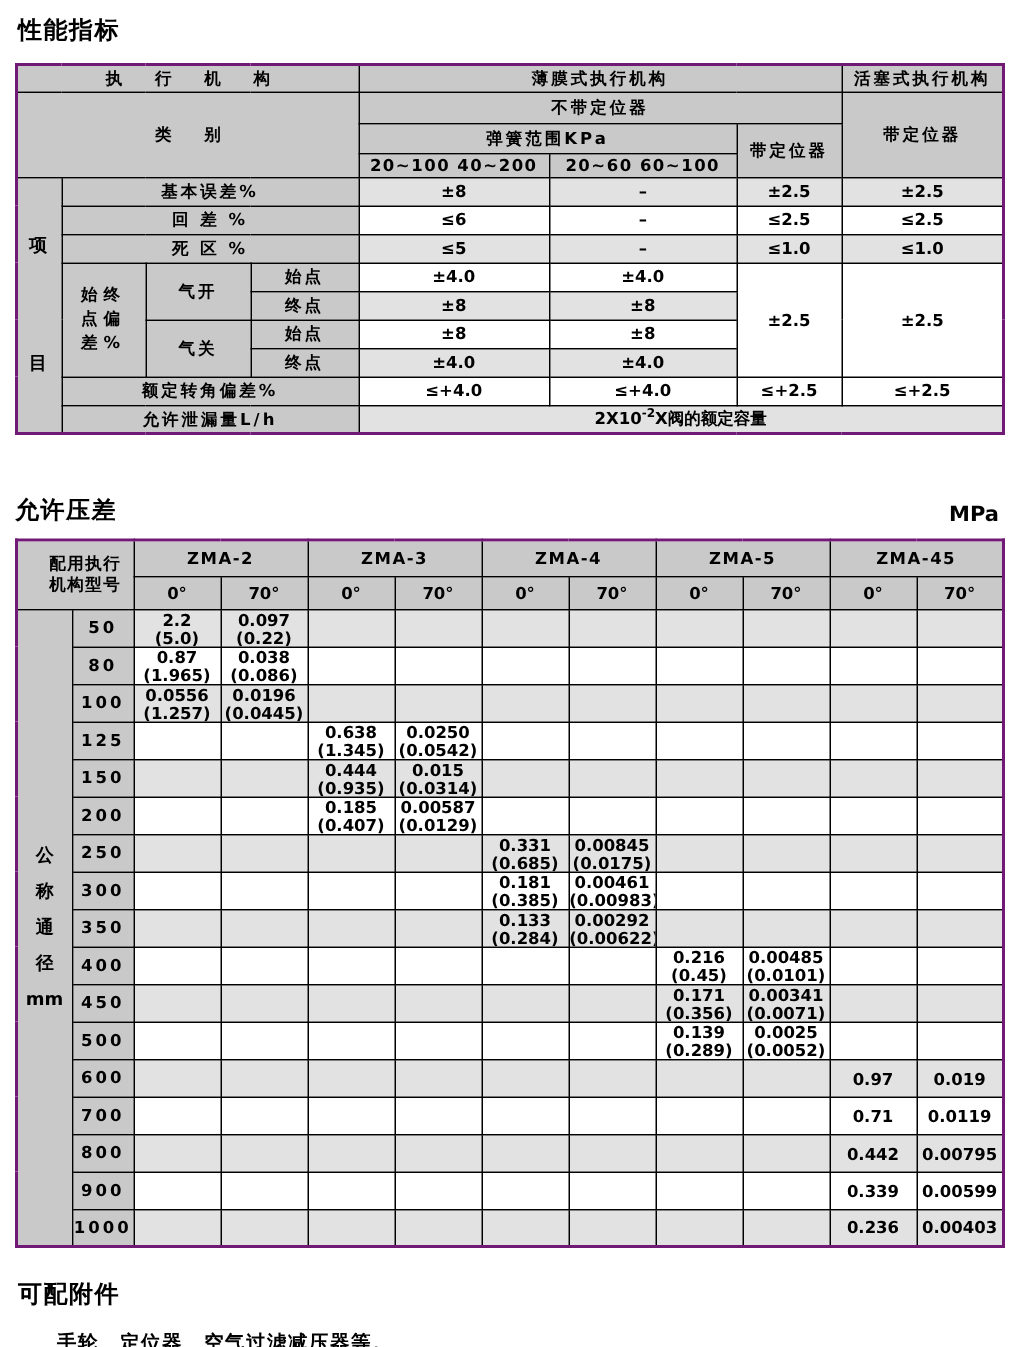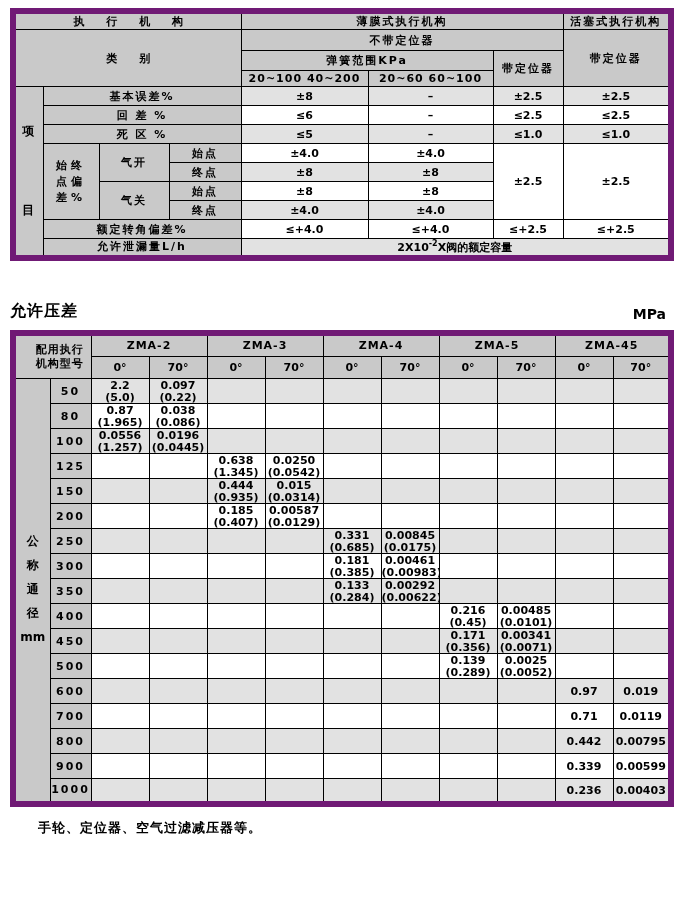--- a/index.html
+++ b/index.html
@@ -8,21 +8,21 @@
     width:680px; height:898px;
     font-family:"DejaVu Sans", sans-serif;
     color:#000;
     overflow:hidden;
   }
   .page { padding:8px 11px 0 10px; }
 
   h2.sec { font-size:16px; font-weight:bold; letter-spacing:1px; }
   #perf-title { margin:2px 0 11px 2px; }
 
-  table { border-collapse:collapse; table-layout:fixed; width:658px; border:6px solid #701a75; }
+  table { border-collapse:collapse; table-layout:fixed; width:658px; border:2px solid #701a75; }
   th, td {
     border:1px solid #000;
     text-align:center; vertical-align:middle;
     font-size:11px; font-weight:bold;
     overflow:hidden; padding:0;
   }
   th { background:#c9c9c9; letter-spacing:2px; }
   td.lab { background:#c9c9c9 !important; letter-spacing:2px;margin-left:11px; }
   tr.s td { background:#e2e2e2; }
   td.merged { background:#fff !important; }
@@ -50,20 +50,21 @@
 
   .note { margin:7px 0 0 2px; font-size:11px; font-weight:bold; letter-spacing:1px; }
   #acc-title { margin:21px 0 0 2px; }
   .acc-text { margin:12px 0 0 28px; font-size:13px; font-weight:bold; letter-spacing:1px; }
 </style>
 </head>
 <body>
 
 <div class="page">
 
+  <h2 class="sec" id="perf-title">性能指标</h2>
 
   <table class="perf">
     <colgroup>
       <col style="width:30px">
         <col style="width:56px">
         <col style="width:70px">
         <col style="width:72px">
       <col style="width:127px">
         <col style="width:125px">
         <col style="width:70px">
@@ -523,15 +524,16 @@
             <div>0.236</div>
           </td>
           <td class="val">
             <div>0.00403</div>
           </td>
         </tr>
       </tbody>
   </table>
 
 
+  <h2 class="sec" id="acc-title">可配附件</h2>
   <p class="acc-text">手轮、定位器、空气过滤减压器等。</p>
 
 </div>
 
 </body></html>

